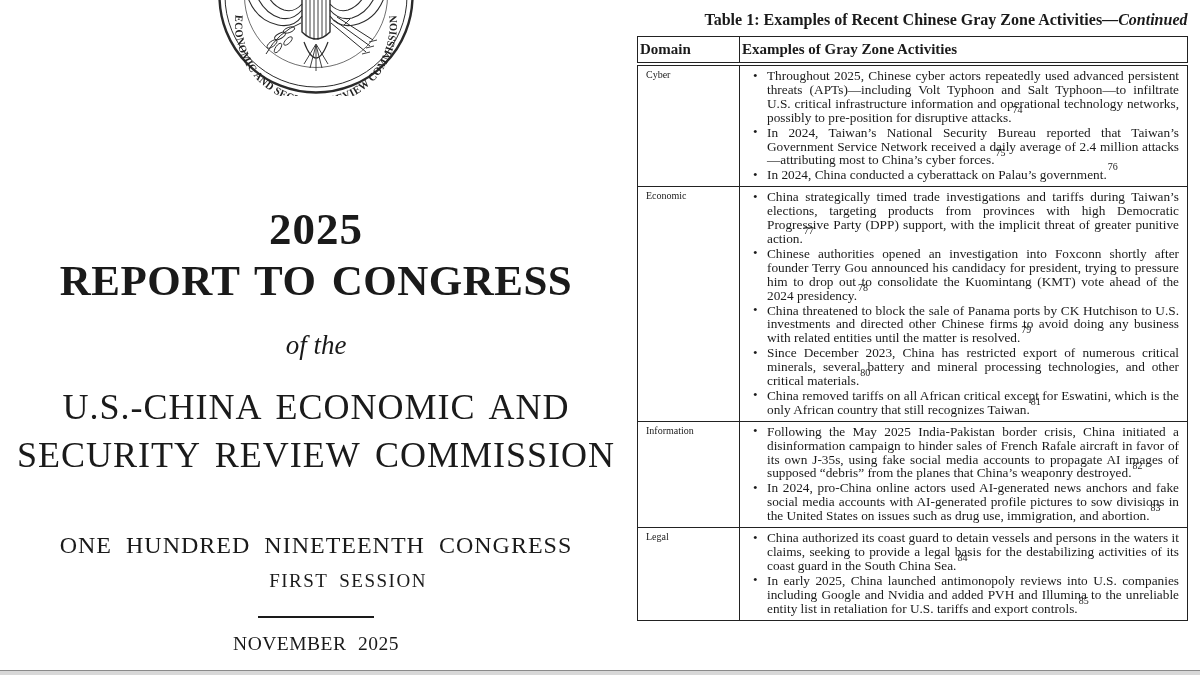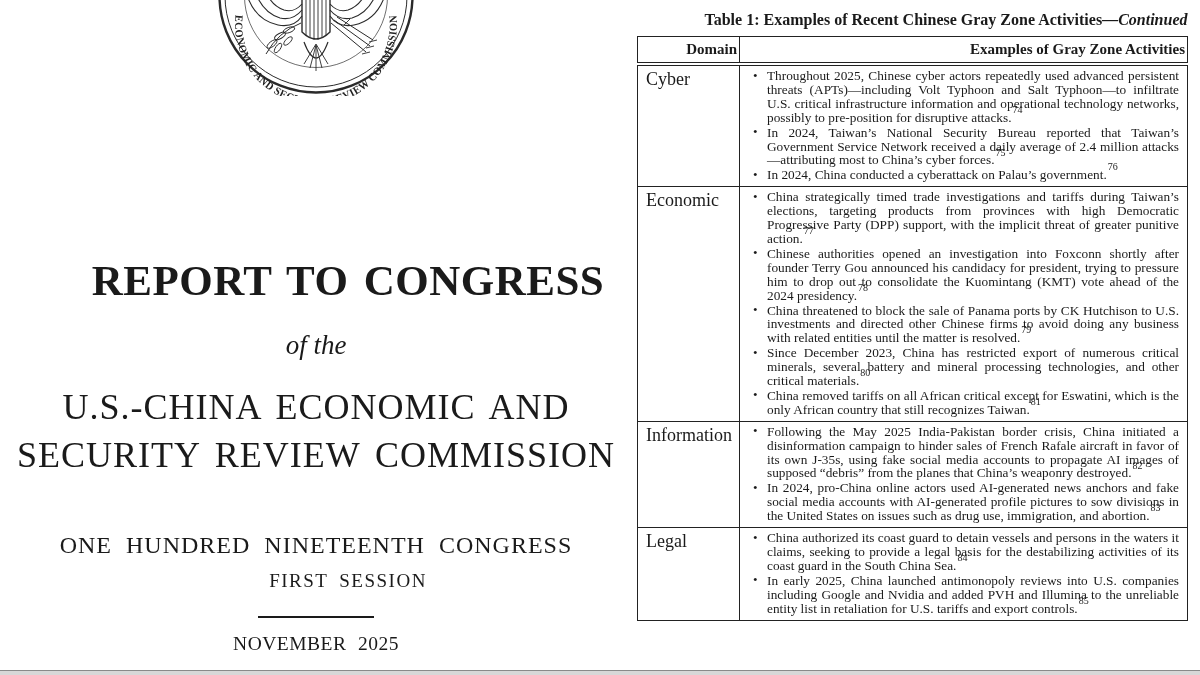--- a/index.html
+++ b/index.html
@@ -7,40 +7,40 @@
     width:1200px;height:675px;overflow:hidden;position:relative;
     background:#ffffff;color:#1a1a1a;
     font-family:"Liberation Serif","DejaVu Serif",serif;
   }
   
   .cover{position:absolute;left:0;top:0;width:632px;height:675px;text-align:center;}
   .seal-wrap{position:absolute;top:0;left:50%;width:200px;height:96px;margin-left:-100px;overflow:hidden;}
   .seal-wrap svg{display:block;margin-top:-104px;}
   .cover-line{position:absolute;left:0;width:100%;white-space:nowrap;}
   .year{top:203px;font-size:45px;font-weight:bold;letter-spacing:1px;}
-  .cover-title{top:256px;font-size:43px;font-weight:bold;letter-spacing:.5px;word-spacing:4px;margin:0;padding-left:32px;}
+  .cover-title{top:256px;font-size:43px;font-weight:bold;letter-spacing:.5px;word-spacing:4px;margin:0;}
   .ofthe{top:330px;font-size:27px;font-style:italic;}
   .org1{top:386px;font-size:36px;letter-spacing:1px;word-spacing:5px;}
   .org2{top:434px;font-size:36px;letter-spacing:1px;word-spacing:5px;}
   .congress{top:532px;font-size:24px;letter-spacing:1px;word-spacing:7px;}
   .session{top:570px;font-size:19px;letter-spacing:1.5px;word-spacing:5px;padding-left:32px;}
   .cover-rule{position:absolute;top:608px;left:50%;width:116px;margin-left:-58px;border:0;border-top:2px solid #1a1a1a;}
   .nov{top:633px;font-size:19.5px;letter-spacing:.5px;word-spacing:6px;}
   
   .table-page{position:absolute;left:637px;top:0;width:618px;}
   .tbl-title{margin-top:11px;text-align:center;font-size:16px;font-weight:bold;white-space:nowrap;}
   .tbl-title .ital{font-style:italic;}
   table.gz{border-collapse:collapse;width:551px;margin-top:7px;table-layout:fixed;}
   table.gz,table.gz th,table.gz td{border:1.6px solid #222;}
   table.gz th{
-    font-size:15px;font-weight:bold;padding:4px 2px;text-align:right;
+    font-size:15px;font-weight:bold;padding:4px 2px;text-align:left;
     border-bottom:4px double #222;
   }
   col.c-domain{width:102px;}
-  td.domain-cell{vertical-align:top;padding:3px 4px 9px 8px;font-size:18px;}
+  td.domain-cell{vertical-align:top;padding:3px 4px 9px 8px;font-size:10px;}
   td.examples-cell{vertical-align:top;padding:3px 8px 3px 12px;}
   ul.bullets{margin:0;padding:0;list-style:none;}
   ul.bullets li{
     position:relative;padding-left:15px;margin:0 0 1px 0;
     font-size:13.3px;line-height:13.9px;text-align:justify;
   }
   ul.bullets .dot{position:absolute;left:1px;top:-0.5px;font-size:13px;}
   sup.ref{font-size:10px;line-height:0;position:relative;top:-3.5px;margin-left:1px;margin-top:32px;}
   
   .bottom-strip{position:absolute;left:0;right:0;bottom:0;height:4px;background:#d8d8d8;border-top:1px solid #8a8a8a;}
@@ -85,20 +85,21 @@
           <path d="M128,129 l6,-6" stroke-width="0.9"></path>
         </g>
       </g>
       <path id="sealArc" d="M 20.2 114.1 A 81 81 0 1 0 179.8 114.1" fill="none"></path>
       <text font-size="11" font-weight="bold" letter-spacing="0.4" fill="#222" font-family="Liberation Serif, DejaVu Serif, serif">
         <textPath href="#sealArc" startOffset="50%" text-anchor="middle" textLength="272" lengthAdjust="spacingAndGlyphs">ECONOMIC AND SECURITY REVIEW COMMISSION</textPath>
       </text>
     </svg>
   </div>
 
+  <div class="cover-line year">2025</div>
   <h1 class="cover-line cover-title">REPORT TO CONGRESS</h1>
   <div class="cover-line ofthe">of the</div>
   <div class="cover-line org1">U.S.-CHINA ECONOMIC AND</div>
   <div class="cover-line org2">SECURITY REVIEW COMMISSION</div>
   <div class="cover-line congress">ONE HUNDRED NINETEENTH CONGRESS</div>
   <div class="cover-line session">FIRST SESSION</div>
   <hr class="cover-rule">
   <div class="cover-line nov">NOVEMBER 2025</div>
 </div>
 

